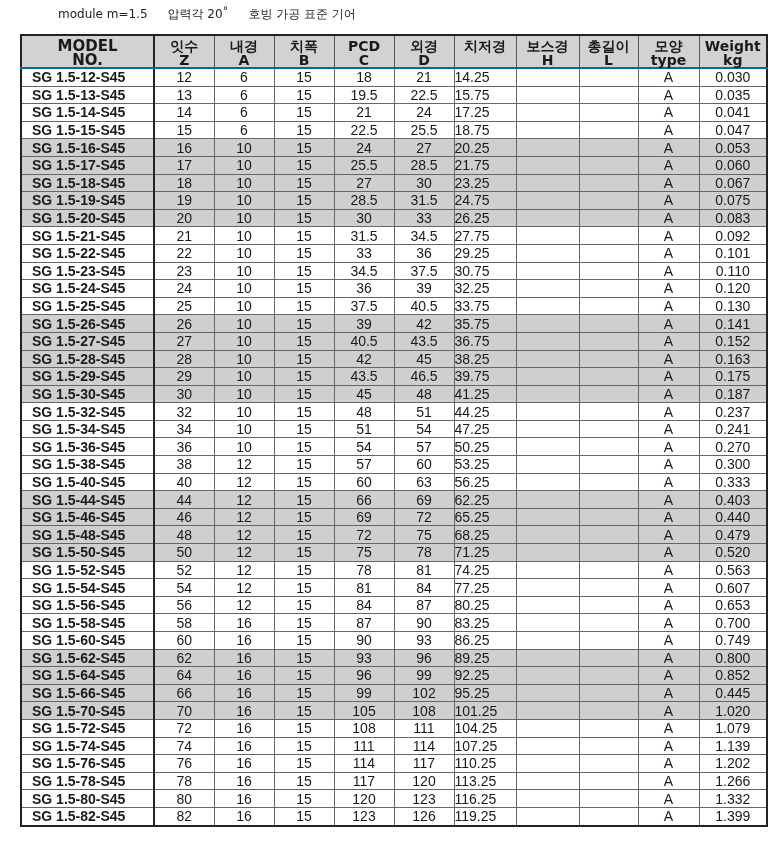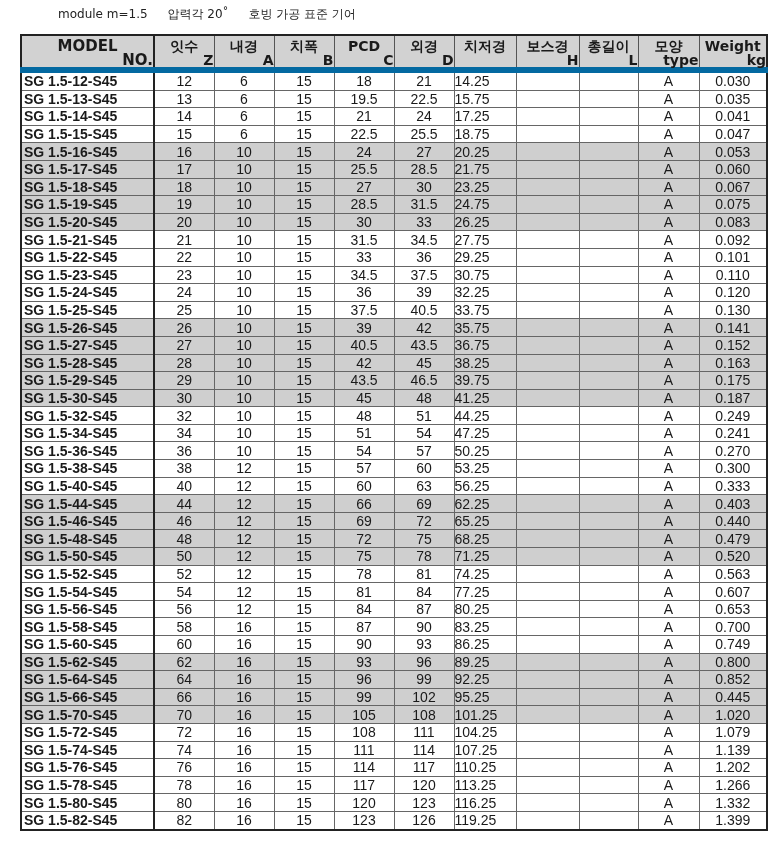--- a/index.html
+++ b/index.html
@@ -5,24 +5,24 @@
   html, body { margin:0; padding:0; background:#ffffff; }
   body { width:771px; height:842px; position:relative; overflow:hidden; font-family:"Liberation Sans", "DejaVu Sans", sans-serif; color:#1a1a1a; }
   .title { position:absolute; left:20px; top:6px; font-size:12px; font-family:"DejaVu Sans", sans-serif; color:#222;margin-left:38px; }
   .title span { margin-right:16px; }
   table { position:absolute; left:20px; top:34px; border-collapse:collapse; border:2px solid #222; table-layout:fixed; width:746px; }
   col.c-model { width:133px; } col.c-z { width:60px; } col.c-a { width:60px; } col.c-b { width:60px; }
   col.c-c { width:60px; } col.c-d { width:60px; } col.c-root { width:62px; } col.c-h { width:63px; }
   col.c-l { width:59px; } col.c-type { width:61px; } col.c-w { width:68px; }
   th { background:#d2d2d2; font-weight:bold; font-size:14px; line-height:13px; padding:0; text-align:center; border-left:1px solid #555; border-right:1px solid #555; font-family:"DejaVu Sans", sans-serif; }
   th.top { padding-top:2px; height:16px;margin-left:28px; }
-  th.bot { height:13px; border-bottom:6px solid #0369a1;text-align:right; }
+  th.bot { height:13px; border-bottom:2px solid #0369a1; }
   th.model { border-right:2px solid #222; font-size:15px; }
   td { font-size:14px; height:16.6px; padding:0; text-align:center; border:1px solid #666; line-height:16px; }
-  td.model { font-weight:bold; text-align:left; padding-left:2px; border-right:2px solid #222; }
+  td.model { font-weight:bold; text-align:left; padding-left:10px; border-right:2px solid #222; }
   td.root { text-align:left; }
   tr.shaded td { background:#cfcfcf; }
 </style>
 </head>
 <body>
 
 <div class="title">
   <span>module m=1.5</span>
   <span>압력각 20˚</span>
   <span>호빙 가공 표준 기어</span>
@@ -322,21 +322,21 @@
         <td class="model">SG 1.5-32-S45</td>
         <td>32</td>
         <td>10</td>
         <td>15</td>
         <td>48</td>
         <td>51</td>
         <td class="root">44.25</td>
         <td></td>
         <td></td>
         <td>A</td>
-        <td>0.249</td>
+        <td>0.237</td>
       </tr>
       <tr>
         <td class="model">SG 1.5-34-S45</td>
         <td>34</td>
         <td>10</td>
         <td>15</td>
         <td>51</td>
         <td>54</td>
         <td class="root">47.25</td>
         <td></td>

